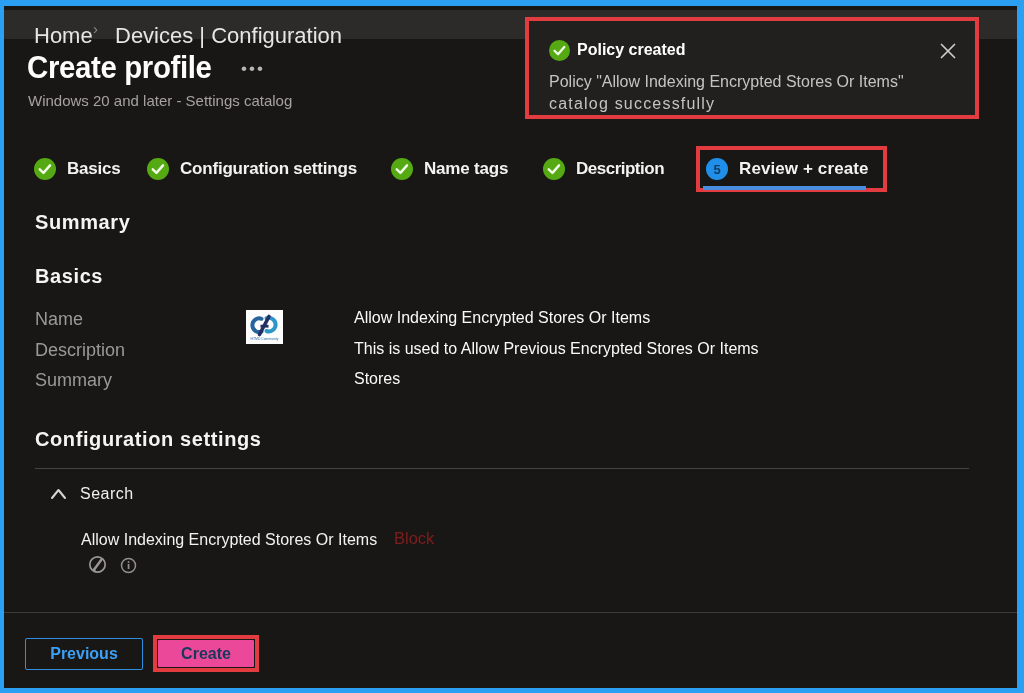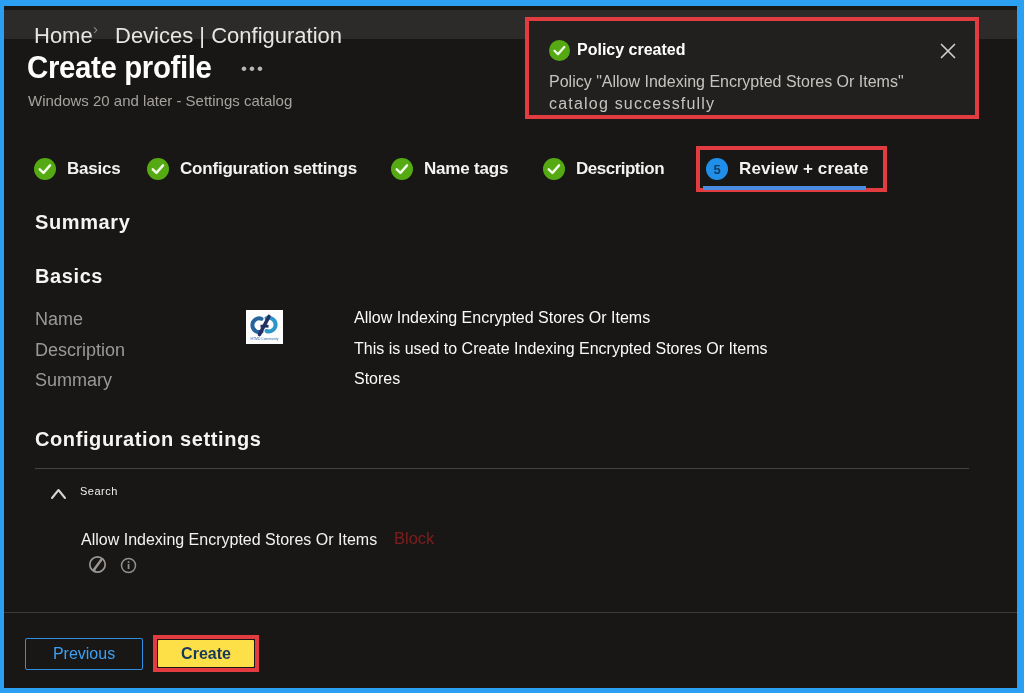--- a/index.html
+++ b/index.html
@@ -28,29 +28,29 @@
   .chip5{width:22px;height:22px;border-radius:50%;background:#1f8fea;color:#103a5e;
     font-size:13px;font-weight:bold;display:flex;align-items:center;justify-content:center}
   .revbox{position:absolute;left:696px;top:146px;width:183px;height:38px;border:4px solid #e23b40}
   .underline{position:absolute;left:703px;top:186px;width:163px;height:3.5px;background:#4a8de0}
 
   .h2{position:absolute;font-size:20px;font-weight:bold;color:#f5f4f2;letter-spacing:0.6px}
   .lab{position:absolute;left:35px;font-size:18px;color:#9b9997}
   .val{position:absolute;left:354px;font-size:16px;color:#fbfaf9}
 
   .divider{position:absolute;left:35px;top:468px;width:934px;height:1px;background:#45443f}
-  .search-lbl{position:absolute;left:80px;top:485px;font-size:11px;letter-spacing:0.5px;color:#f0efed}
+  .search-lbl{position:absolute;left:80px;top:485px;font-size:16px;letter-spacing:0.5px;color:#f0efed}
   .setting{position:absolute;left:81px;top:531px;font-size:16px;color:#f3f2f0}
   .block{position:absolute;left:394px;top:529px;font-size:16.5px;color:#7f1d1d}
 
   .footsep{position:absolute;left:4px;top:612px;width:1013px;height:1px;background:#3c3b39}
   .prevbtn{position:absolute;left:25px;top:638px;width:116px;height:30px;border:1px solid #2e8fe0;border-radius:2px;
-    display:flex;align-items:center;justify-content:center;font-size:16px;font-weight:normal;color:#3da0f5}
+    display:flex;align-items:center;justify-content:center;font-size:16px;font-weight:bold;color:#3da0f5}
   .createbox{position:absolute;left:153px;top:635px;width:98px;height:29px;border:4px solid #e23b40}
-  .createbtn{position:absolute;left:158px;top:640px;width:96px;height:27px;background:#fde047;border-radius:1px;
+  .createbtn{position:absolute;left:158px;top:640px;width:96px;height:27px;background:#ec4899;border-radius:1px;
     display:flex;align-items:center;justify-content:center;font-size:16px;font-weight:bold;color:#17395c}
 </style>
 </head>
 <body>
   <div class="frame"></div>
   <div class="crumbbar"></div>
   <div class="crumb" style="left:34px">Home</div>
   <div class="crumb" style="left:93px;color:#8a8886;font-size:15px;top:20px">›</div>
   <div class="crumb" style="left:115px">Devices | Configuration</div>
 
@@ -104,21 +104,21 @@
   <div class="revbox"></div>
   <div class="underline"></div>
 
   <div class="h2" style="left:35px;top:211px">Summary</div>
   <div class="h2" style="left:35px;top:265px">Basics</div>
 
   <div class="lab" style="top:309px">Name</div>
   <div class="lab" style="top:340px">Description</div>
   <div class="lab" style="top:370px">Summary</div>
   <div class="val" style="top:309px">Allow Indexing Encrypted Stores Or Items</div>
-  <div class="val" style="top:340px">This is used to Create Indexing Encrypted Stores Or Items</div>
+  <div class="val" style="top:340px">This is used to Allow Previous Encrypted Stores Or Items</div>
   <div class="val" style="top:370px">Stores</div>
 
   <svg class="abs" style="left:246px;top:310px" width="37" height="34" viewBox="0 0 37 34">
     <rect x="0" y="0" width="37" height="34" fill="#fdfdfd"></rect>
     <path d="M15.5 8.8 A6.8 6.8 0 1 0 15.5 21.6" stroke="#28649c" stroke-width="4" fill="none" stroke-linecap="round"></path>
     <path d="M20.5 8.2 A6.8 6.8 0 1 1 20.5 21" stroke="#2d96c8" stroke-width="4" fill="none" stroke-linecap="round"></path>
     <path d="M23 6.5 L13.5 24.5" stroke="#232f60" stroke-width="3.6" stroke-linecap="round"></path>
     <path d="M14.5 16.2 L22.5 16.2" stroke="#232f60" stroke-width="2.8"></path>
     <text x="18.5" y="29.8" font-size="3.4" fill="#2d6ca8" text-anchor="middle" font-family="Liberation Sans">HTMD Community</text>
   </svg>

